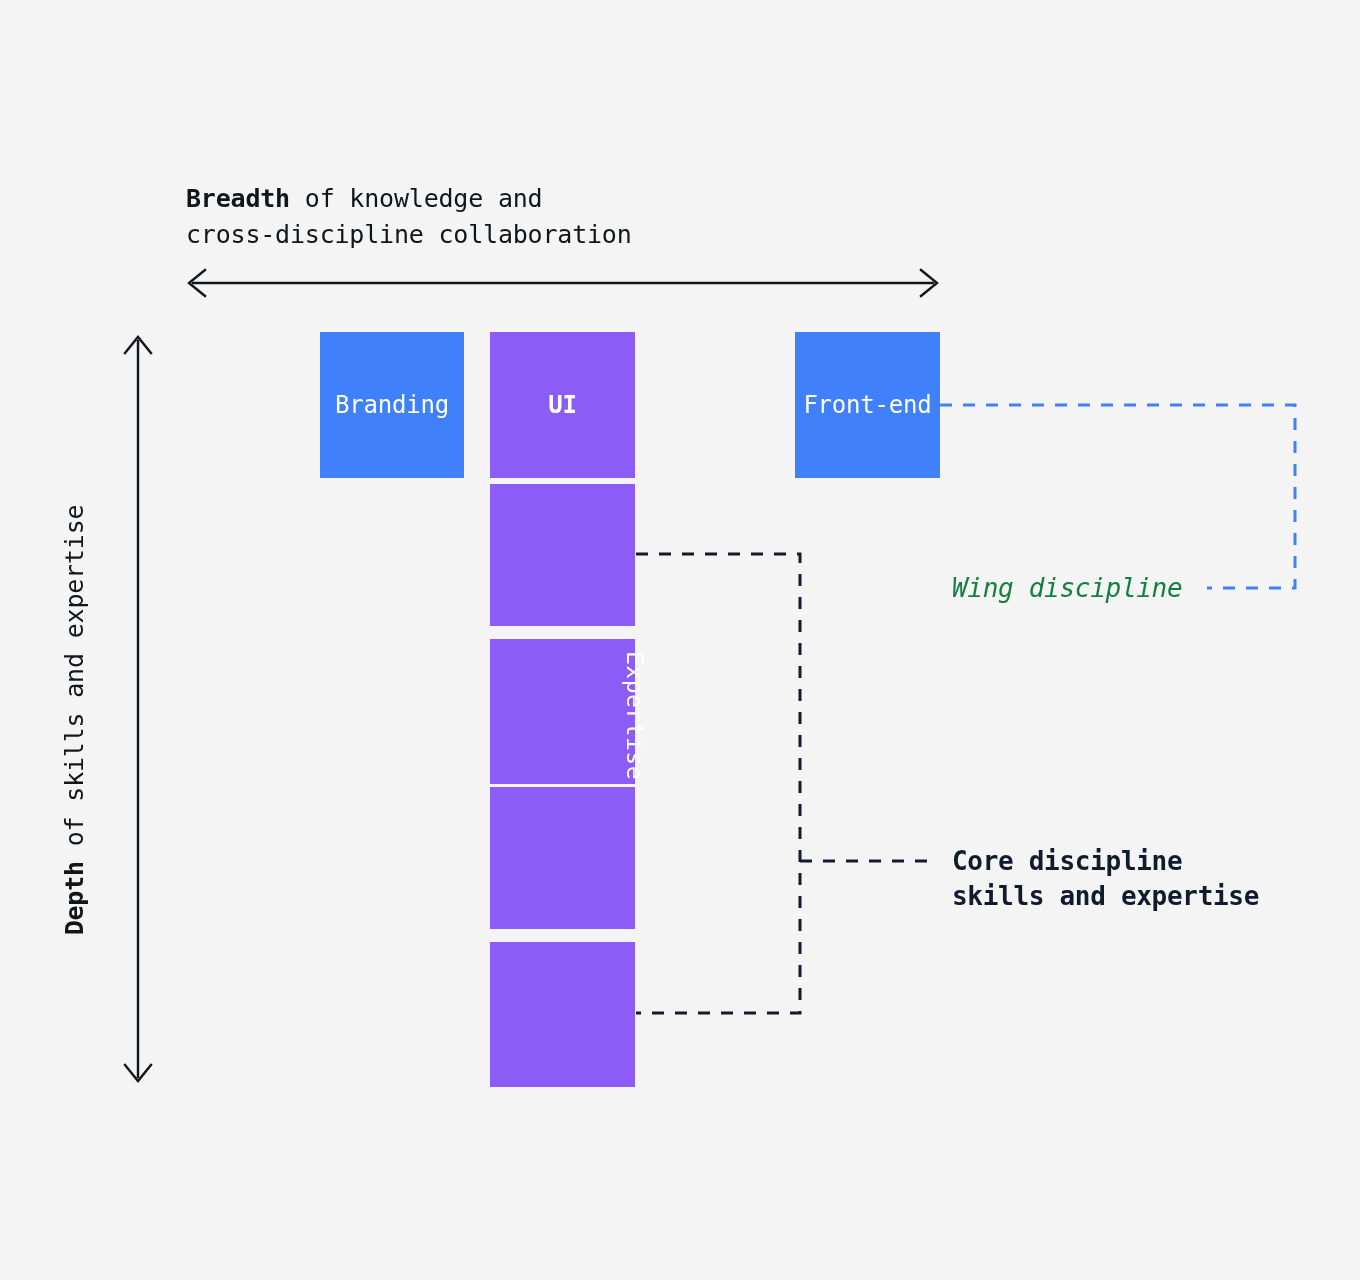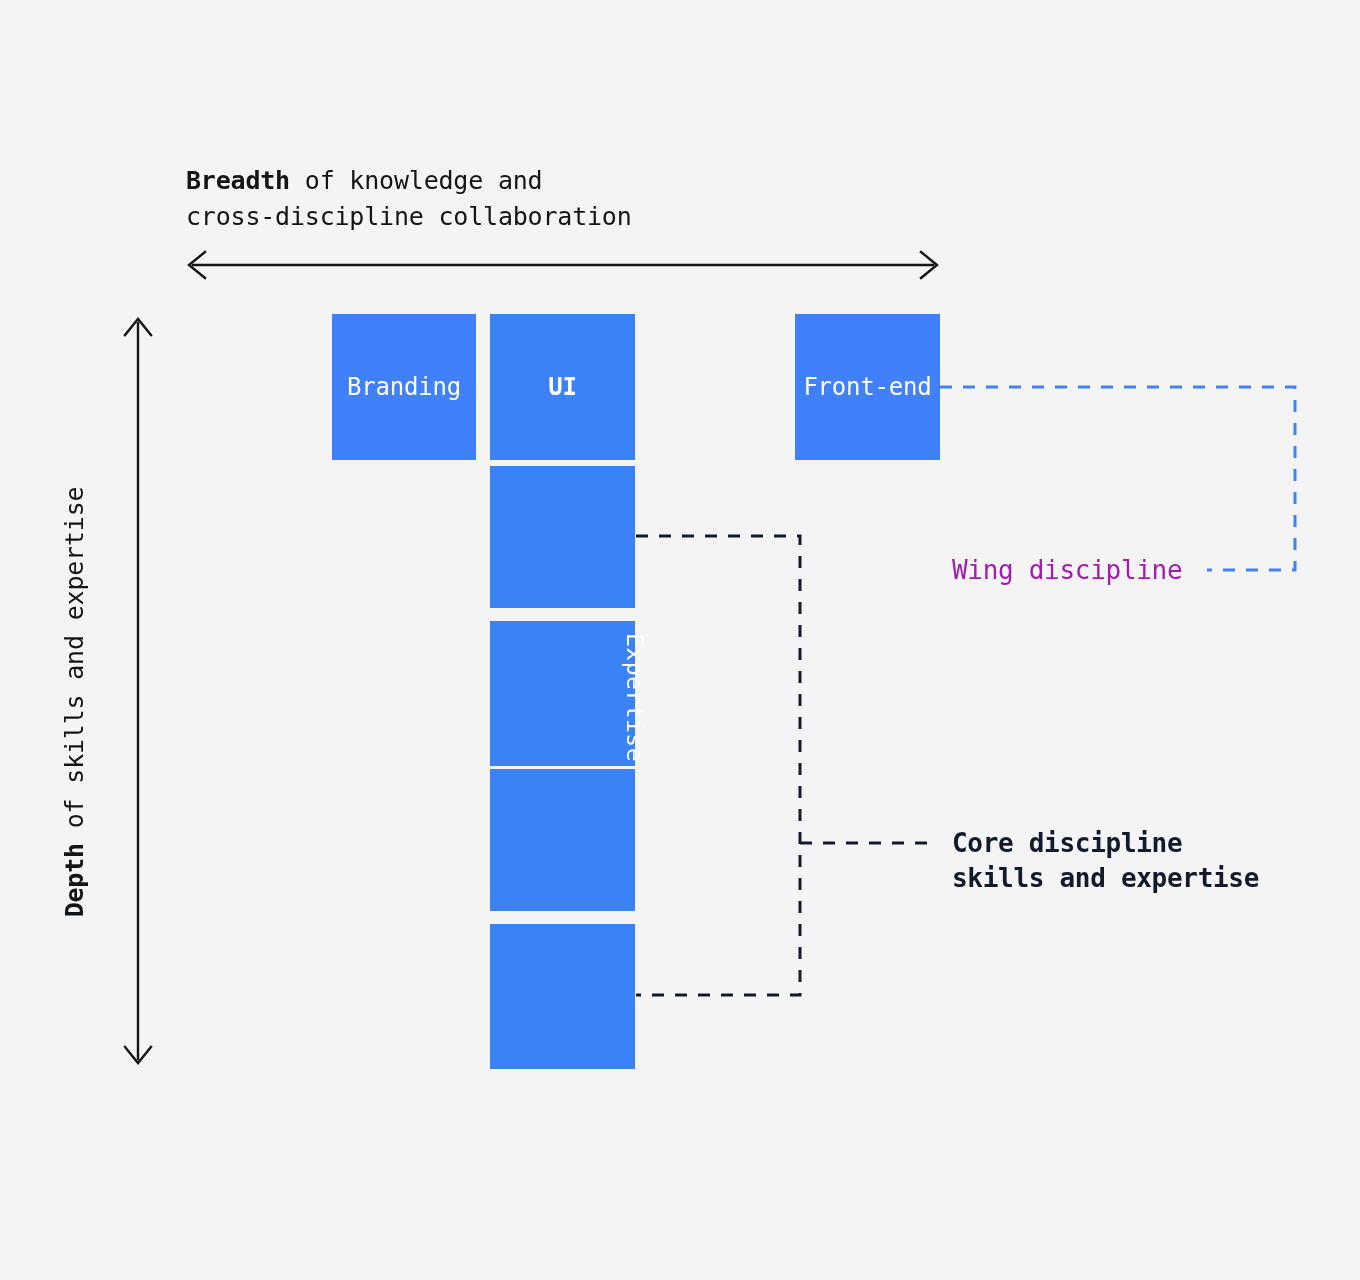--- a/index.html
+++ b/index.html
@@ -12,20 +12,21 @@
     background: #f4f4f4;
     font-family: "DejaVu Sans Mono", "Liberation Mono", monospace;
     overflow: hidden;
     position: relative;
   }
   #stage {
     position: absolute;
     inset: 0;
     width: 1360px;
     height: 1102px;
+    margin-top: 18px;
   }
 
   
   .headline {
     position: absolute;
     left: 186px;
     top: 163px;
     width: 760px;
     font-size: 25px;
     line-height: 36px;
@@ -70,21 +71,21 @@
     justify-content: center;
     text-align: center;
     color: #ffffff;
     font-size: 24px;
     line-height: 30px;
     letter-spacing: -0.2px;
     white-space: pre-line;
     box-sizing: border-box;
   }
   .block.blue { background: #4080fb; }
-  .block.dark { background: #3b82f6; }
+  .block.dark { background: #8b5cf6; }
   .block.bold { font-weight: 700; }
 
   
   .expertise-text {
     position: absolute;
     left: 490px;
     top: 621px;
     width: 298px;
     height: 145px;
     display: flex;
@@ -103,21 +104,22 @@
   .callout {
     position: absolute;
     font-size: 26px;
     line-height: 35px;
     letter-spacing: -0.3px;
     white-space: pre-line;
   }
   .callout.wing {
     left: 952px;
     top: 553px;
-    color: #a21caf;
+    color: #15803d;
+    font-style: italic;
   }
   .callout.core {
     left: 952px;
     top: 826px;
     color: #121a2e;
     font-weight: bold;
   }
 
   
   .source {
@@ -159,21 +161,21 @@
 
     <g>
       <polyline points="636,536 800,536 800,995 636,995" fill="none" stroke="#121a2e" stroke-width="3" stroke-dasharray="12 11"></polyline>
       <line x1="800" y1="843" x2="936" y2="843" stroke="#121a2e" stroke-width="3" stroke-dasharray="12 11"></line>
     </g>
   </svg>
 
   <div class="depth-label"><span class="strong">Depth</span><span> of skills and expertise</span></div>
 
 
-  <div class="block blue" style="left:332px; top:314px; width:144px; height:146px;">Branding</div>
+  <div class="block blue" style="left:320px; top:314px; width:144px; height:146px;">Branding</div>
 
   <div class="block dark bold" style="left:490px; top:314px; width:145px; height:146px;">UI</div>
 
 
   <div class="block blue" style="left:795px; top:314px; width:145px; height:146px;">Front-end</div>
 
   <div class="block dark" style="left:490px; top:466px; width:145px; height:142px;"></div>
   <div class="block dark" style="left:490px; top:621px; width:145px; height:145px;"></div>
   <div class="block dark" style="left:490px; top:769px; width:145px; height:142px;"></div>
   <div class="block dark" style="left:490px; top:924px; width:145px; height:145px;"></div>

